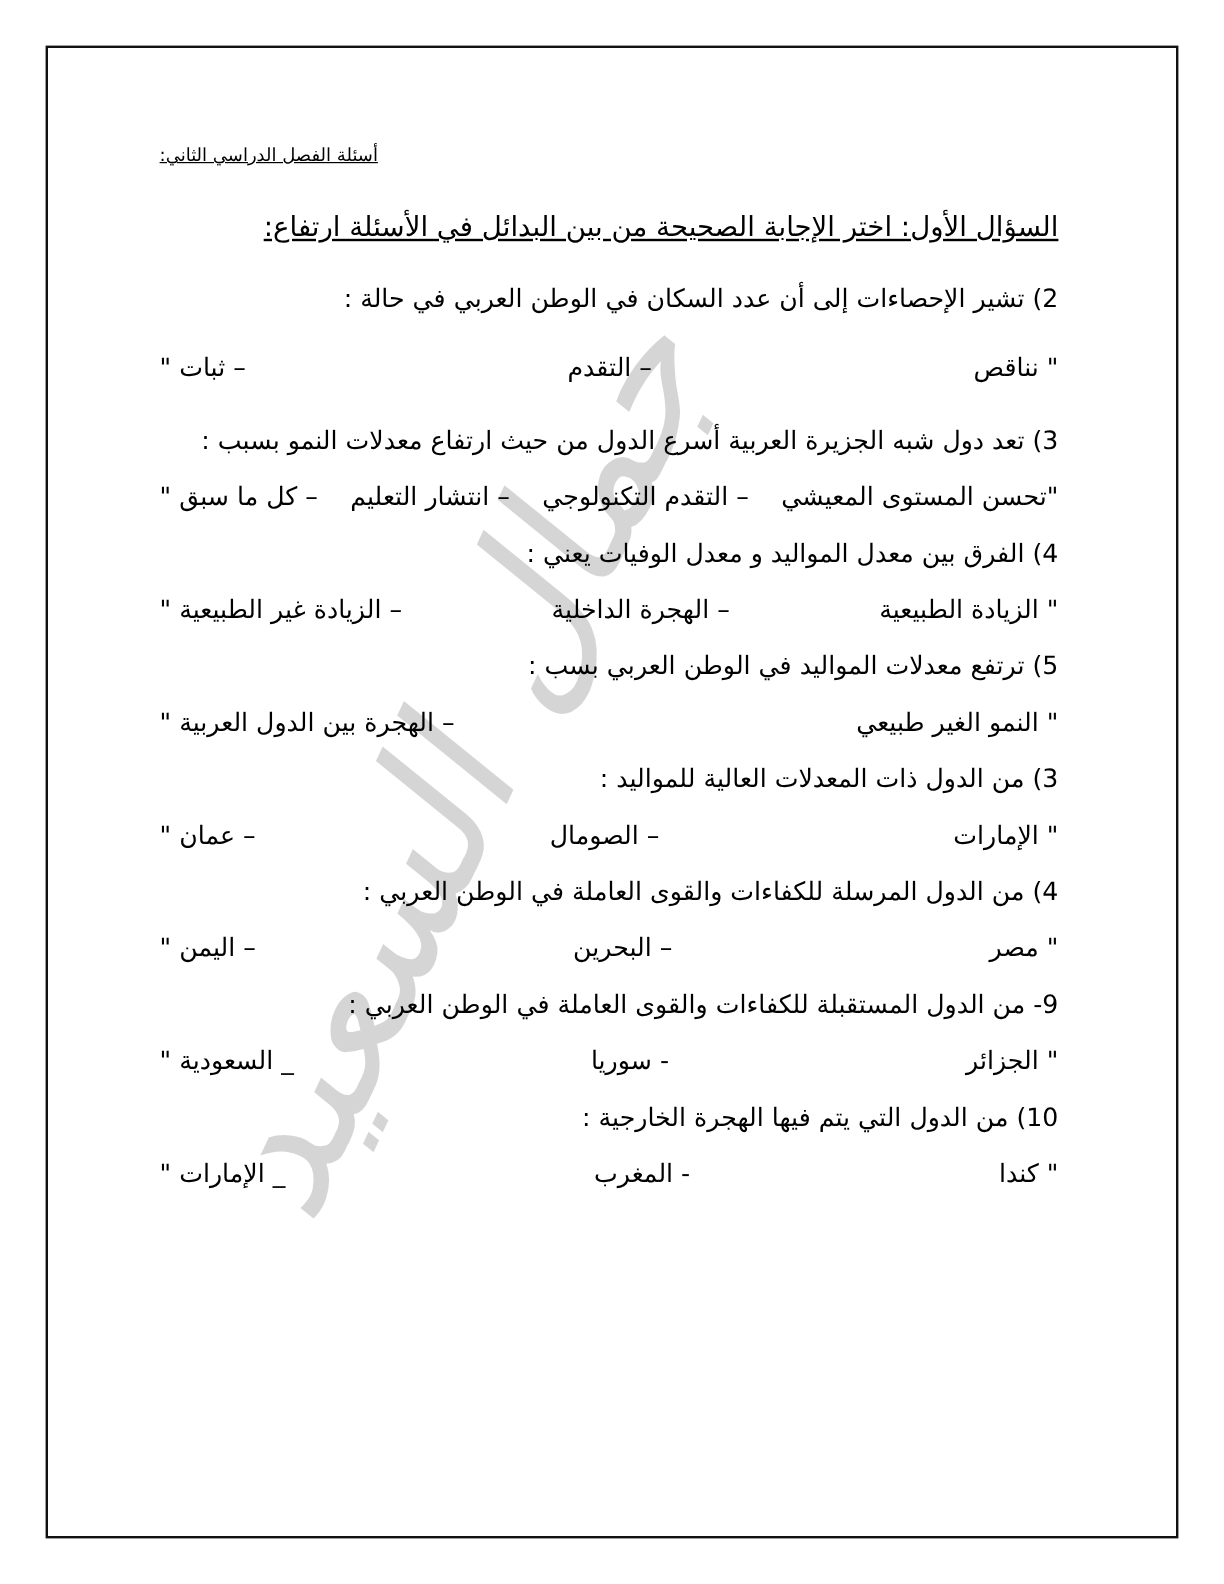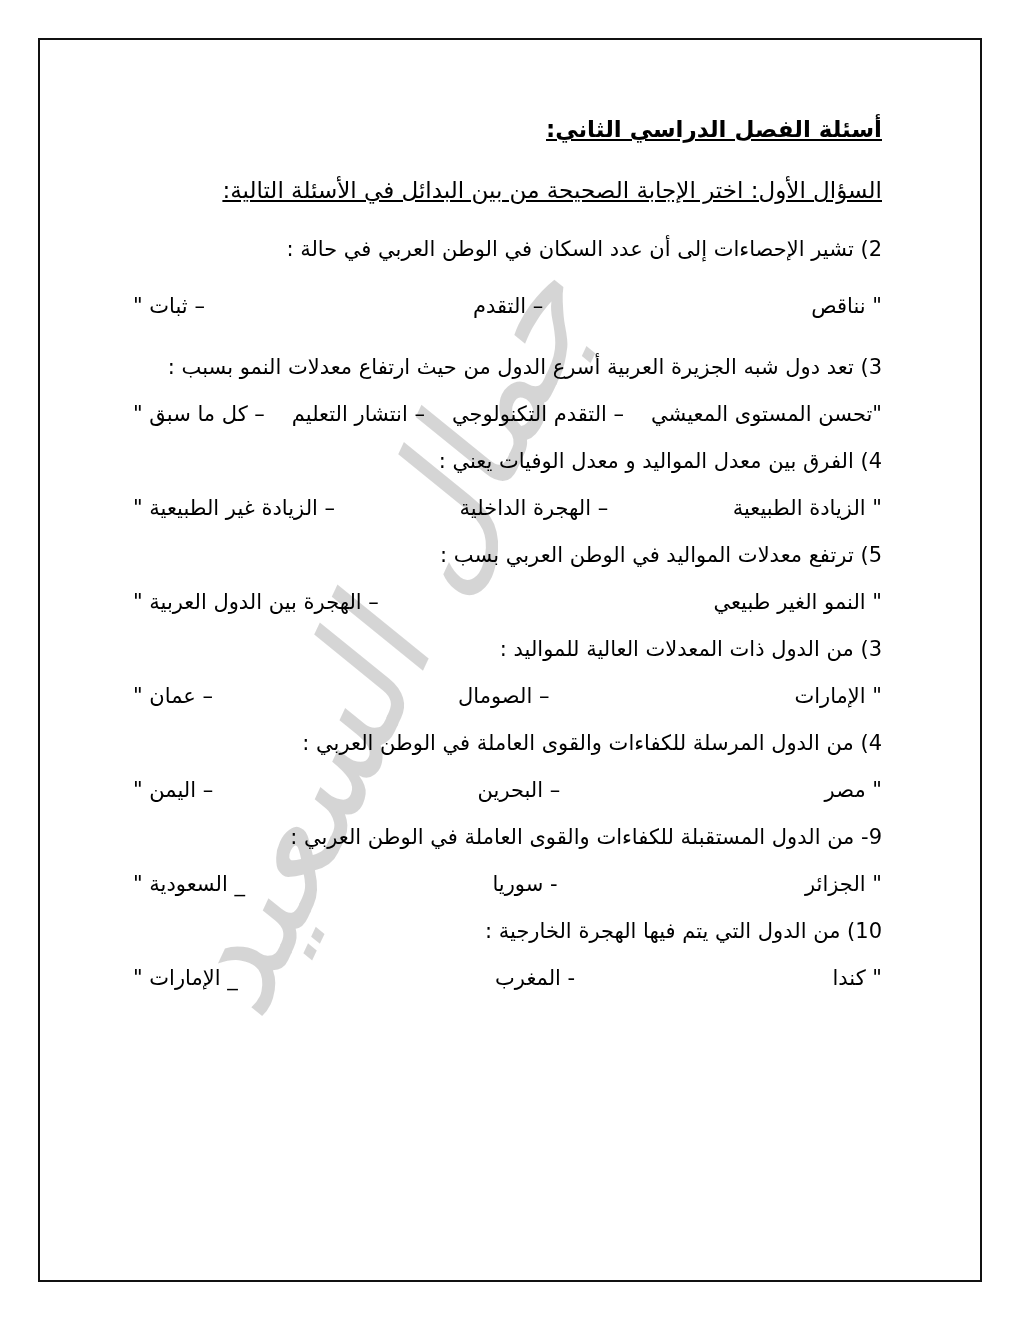--- a/index.html
+++ b/index.html
@@ -50,23 +50,23 @@
     left: 38px;
     top: 38px;
     right: 38px;
     bottom: 38px;
     padding: 68px 100px 0 95px;
     direction: rtl;
     text-align: right;
     z-index: 1;
   }
   .title {
-    font-size: 23px;
-    font-weight: bold;
-    text-align: right;
+    font-size: 15px;
+    font-weight: normal;
+    text-align: left;
     text-decoration: underline;
     height: 47px;
     line-height: 47px;
     margin: 0;
     white-space: nowrap;
   }
   .instruction {
     font-size: 23px;
     font-weight: normal;
     text-decoration: underline;
@@ -101,21 +101,21 @@
 </style>
 </head>
 <body>
 
 <div class="watermark">جمال السعيد</div>
 
 <div class="border-frame"></div>
 
 <div class="content">
   <h1 class="title">أسئلة الفصل الدراسي الثاني:</h1>
-  <h2 class="instruction">السؤال الأول: اختر الإجابة الصحيحة من بين البدائل في الأسئلة التالية:</h2>
+  <h2 class="instruction">السؤال الأول: اختر الإجابة الصحيحة من بين البدائل في الأسئلة ارتفاع:</h2>
   <div id="questions">
       <div class="q-block">
         <div class="q-text">2) تشير الإحصاءات إلى أن عدد السكان في الوطن العربي في حالة :</div>
         <div class="q-opts">
           <span class="opt">" نناقص</span>
           <span class="opt">– التقدم</span>
           <span class="opt">– ثبات  "</span>
         </div>
       </div>
       <div class="q-block">

